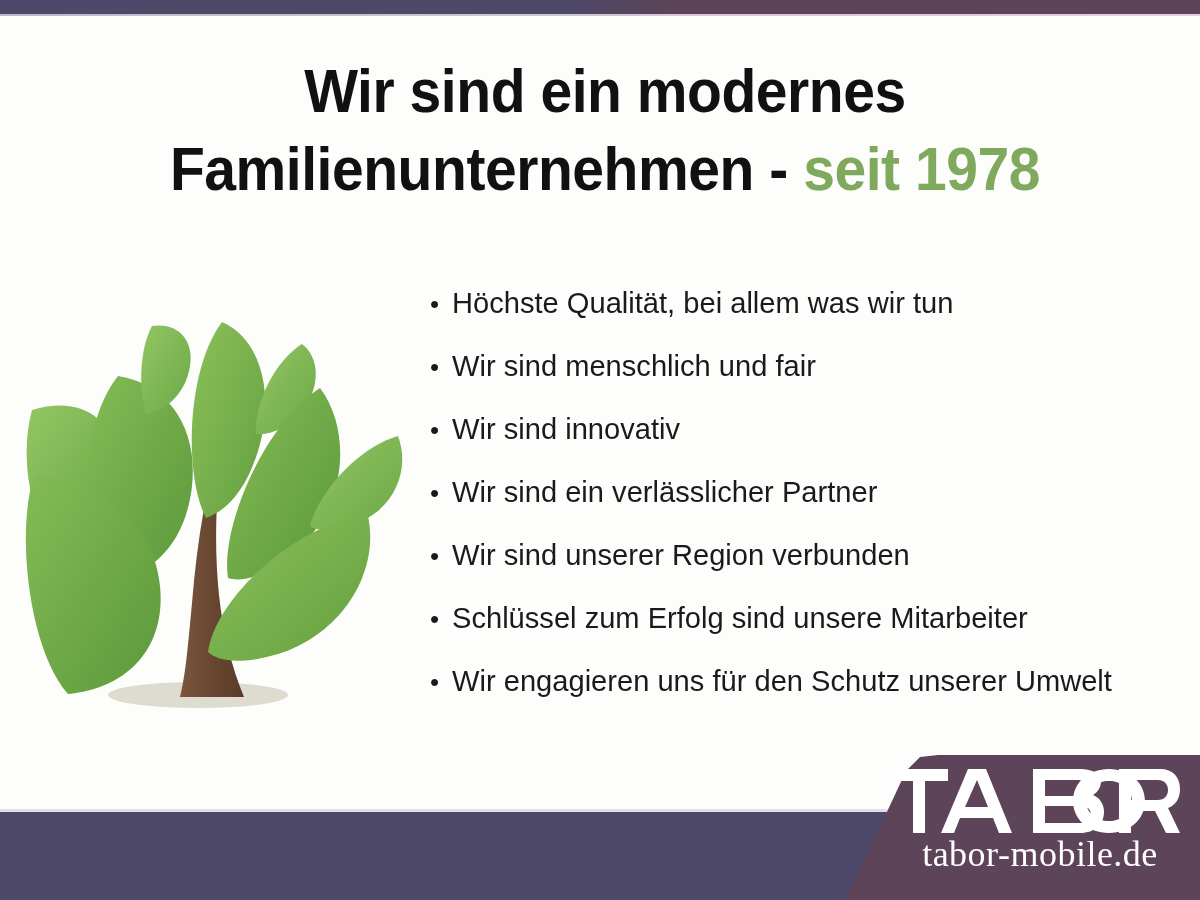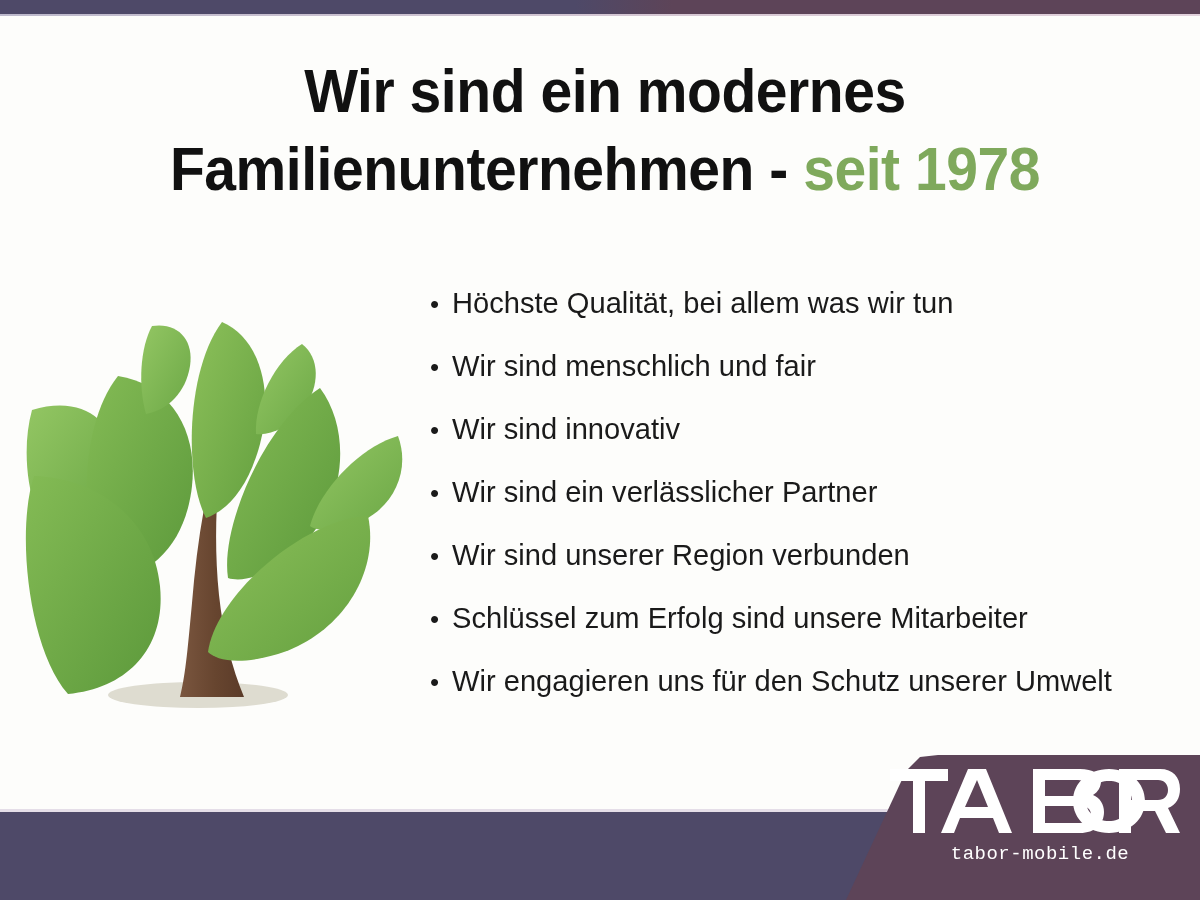--- a/index.html
+++ b/index.html
@@ -138,24 +138,24 @@
     height: 64px;
   }
   .logo-wordmark svg { display: block; width: 100%; height: 100%; }
   .logo-url {
     position: absolute;
     left: 52px;
     top: 84px;
     width: 300px;
     text-align: center;
     color: #ffffff;
-    font-size: 19px;
+    font-size: 36px;
     line-height: 30px;
     letter-spacing: .5px;
-    font-family: Liberation Mono, monospace;
+    font-family: Liberation Serif, serif;
   }
 </style>
 </head>
 <body>
 
 <div id="slide">
 
   <div class="top-bar"></div>
   <div class="top-bar-hairline"></div>
 

